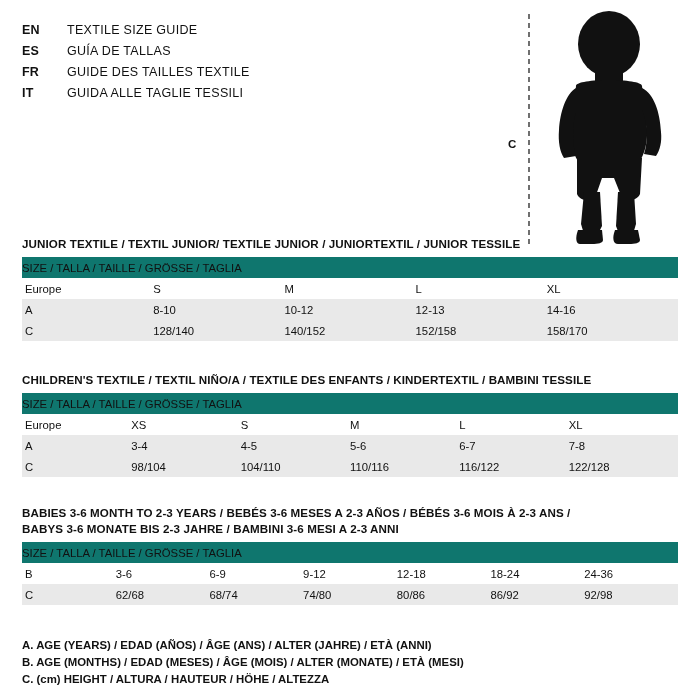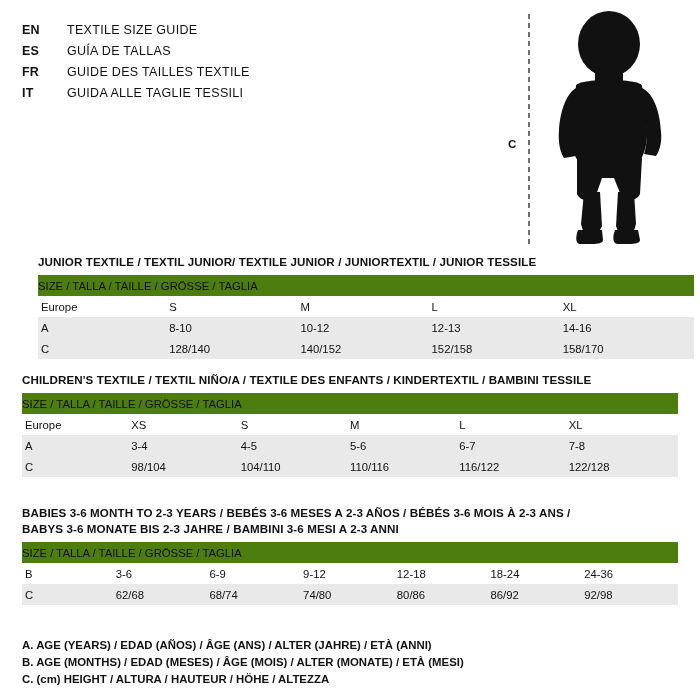--- a/index.html
+++ b/index.html
@@ -93,21 +93,21 @@
     table-layout: fixed;
   }
   table.size-table td {
     font-size: 11.3px;
     color: #111;
     padding: 2px 0 2px 0;
     height: 17px;
     vertical-align: middle;
   }
   .band {
-    background: #4d7c0f;
+    background: #0f766e;
   }
   .band td {
     font-weight: normal;
     padding-left: 3px;
   }
   .row-alt {
     background: #e9e9e9;
   }
   .rowhead {
     padding-left: 3px !important;
@@ -178,21 +178,21 @@
         <path d="M82 184 L98 184 L100 218 L96 226 L82 226 L79 216 Z"></path>
 
         <path d="M116 184 L132 184 L134 216 L131 226 L117 226 L114 218 Z"></path>
 
         <path d="M76 222 L100 222 L101 232 C101 235, 96 236, 90 236 L78 236 C74 236, 73 230, 76 222 Z"></path>
         <path d="M113 222 L136 222 L138 232 C138 235, 133 236, 127 236 L116 236 C111 236, 110 230, 113 222 Z"></path>
       </g>
     </svg>
   </div>
 
-  <div class="section" style="top: 254px; margin-left: 16px;">
+  <div class="section" style="top: 236px;">
     <div class="section-title">JUNIOR TEXTILE / TEXTIL JUNIOR/ TEXTILE JUNIOR / JUNIORTEXTIL / JUNIOR TESSILE</div>
     <table class="size-table">
       <tbody>
           <tr class="band">
         <td colspan="5">SIZE / TALLA / TAILLE / GRÖSSE / TAGLIA</td>
       </tr>
       <tr>
         <td class="rowhead">Europe</td>
         <td class="cell">S</td>
         <td class="cell">M</td>

